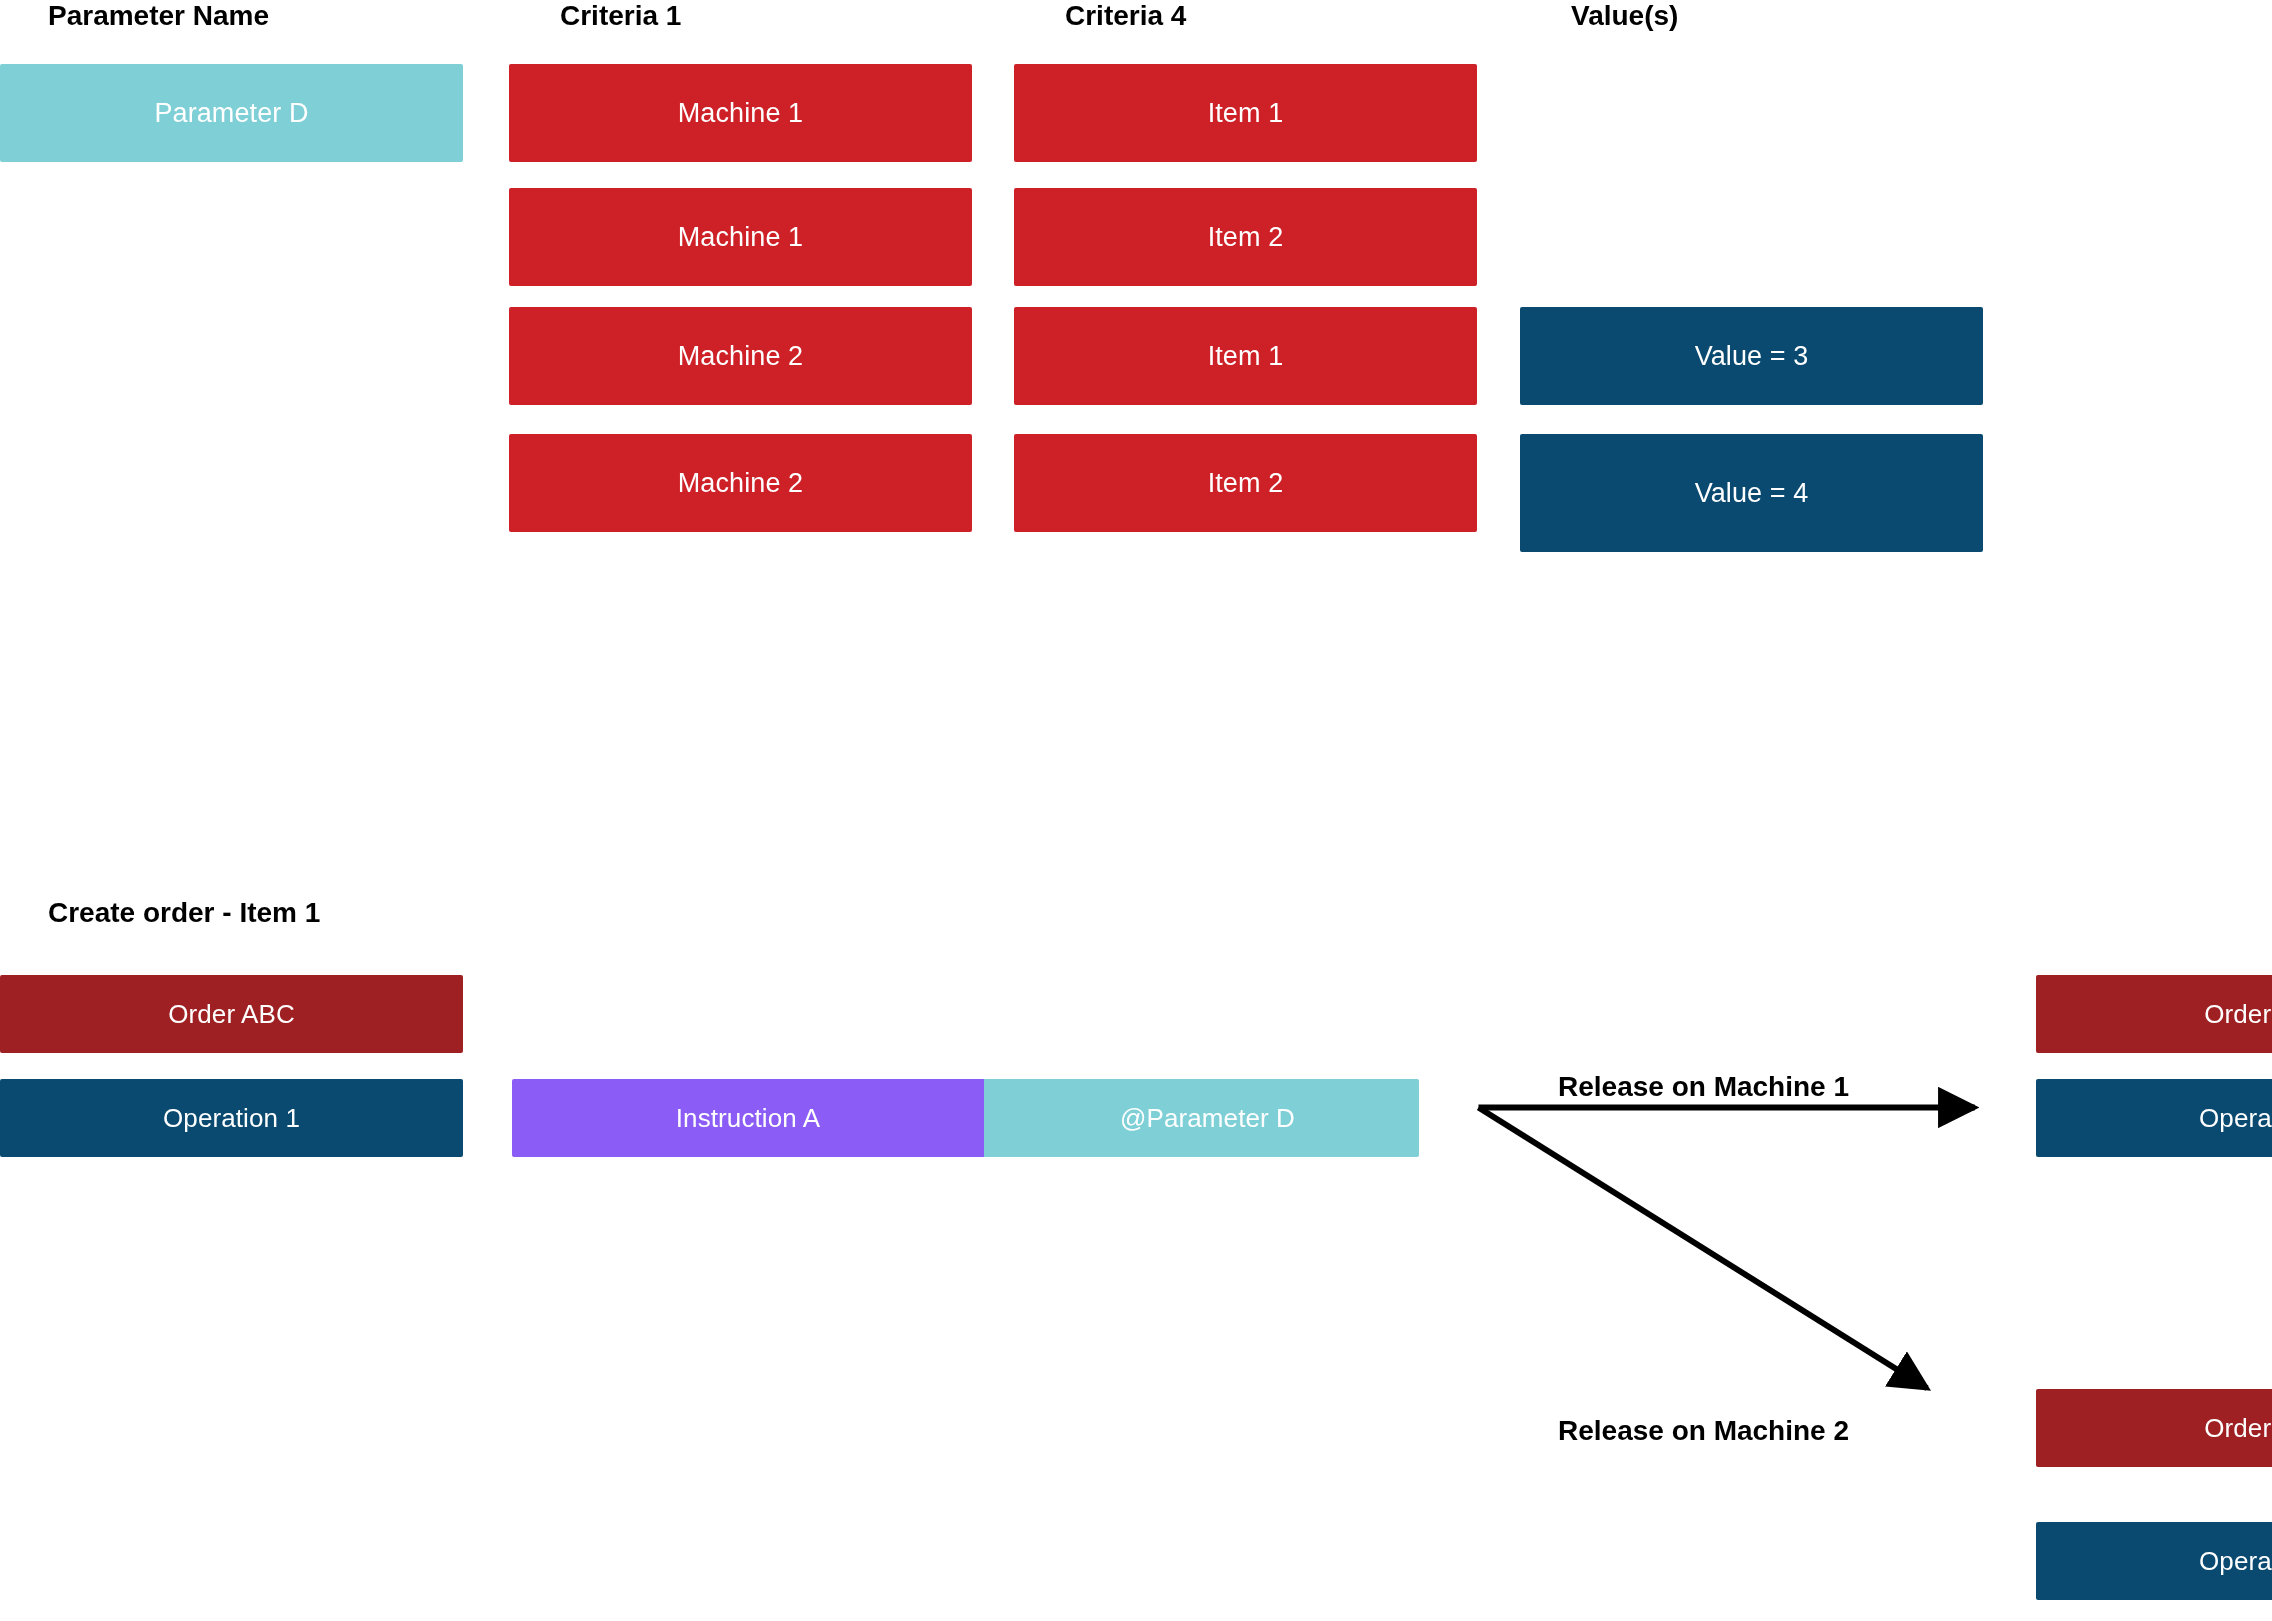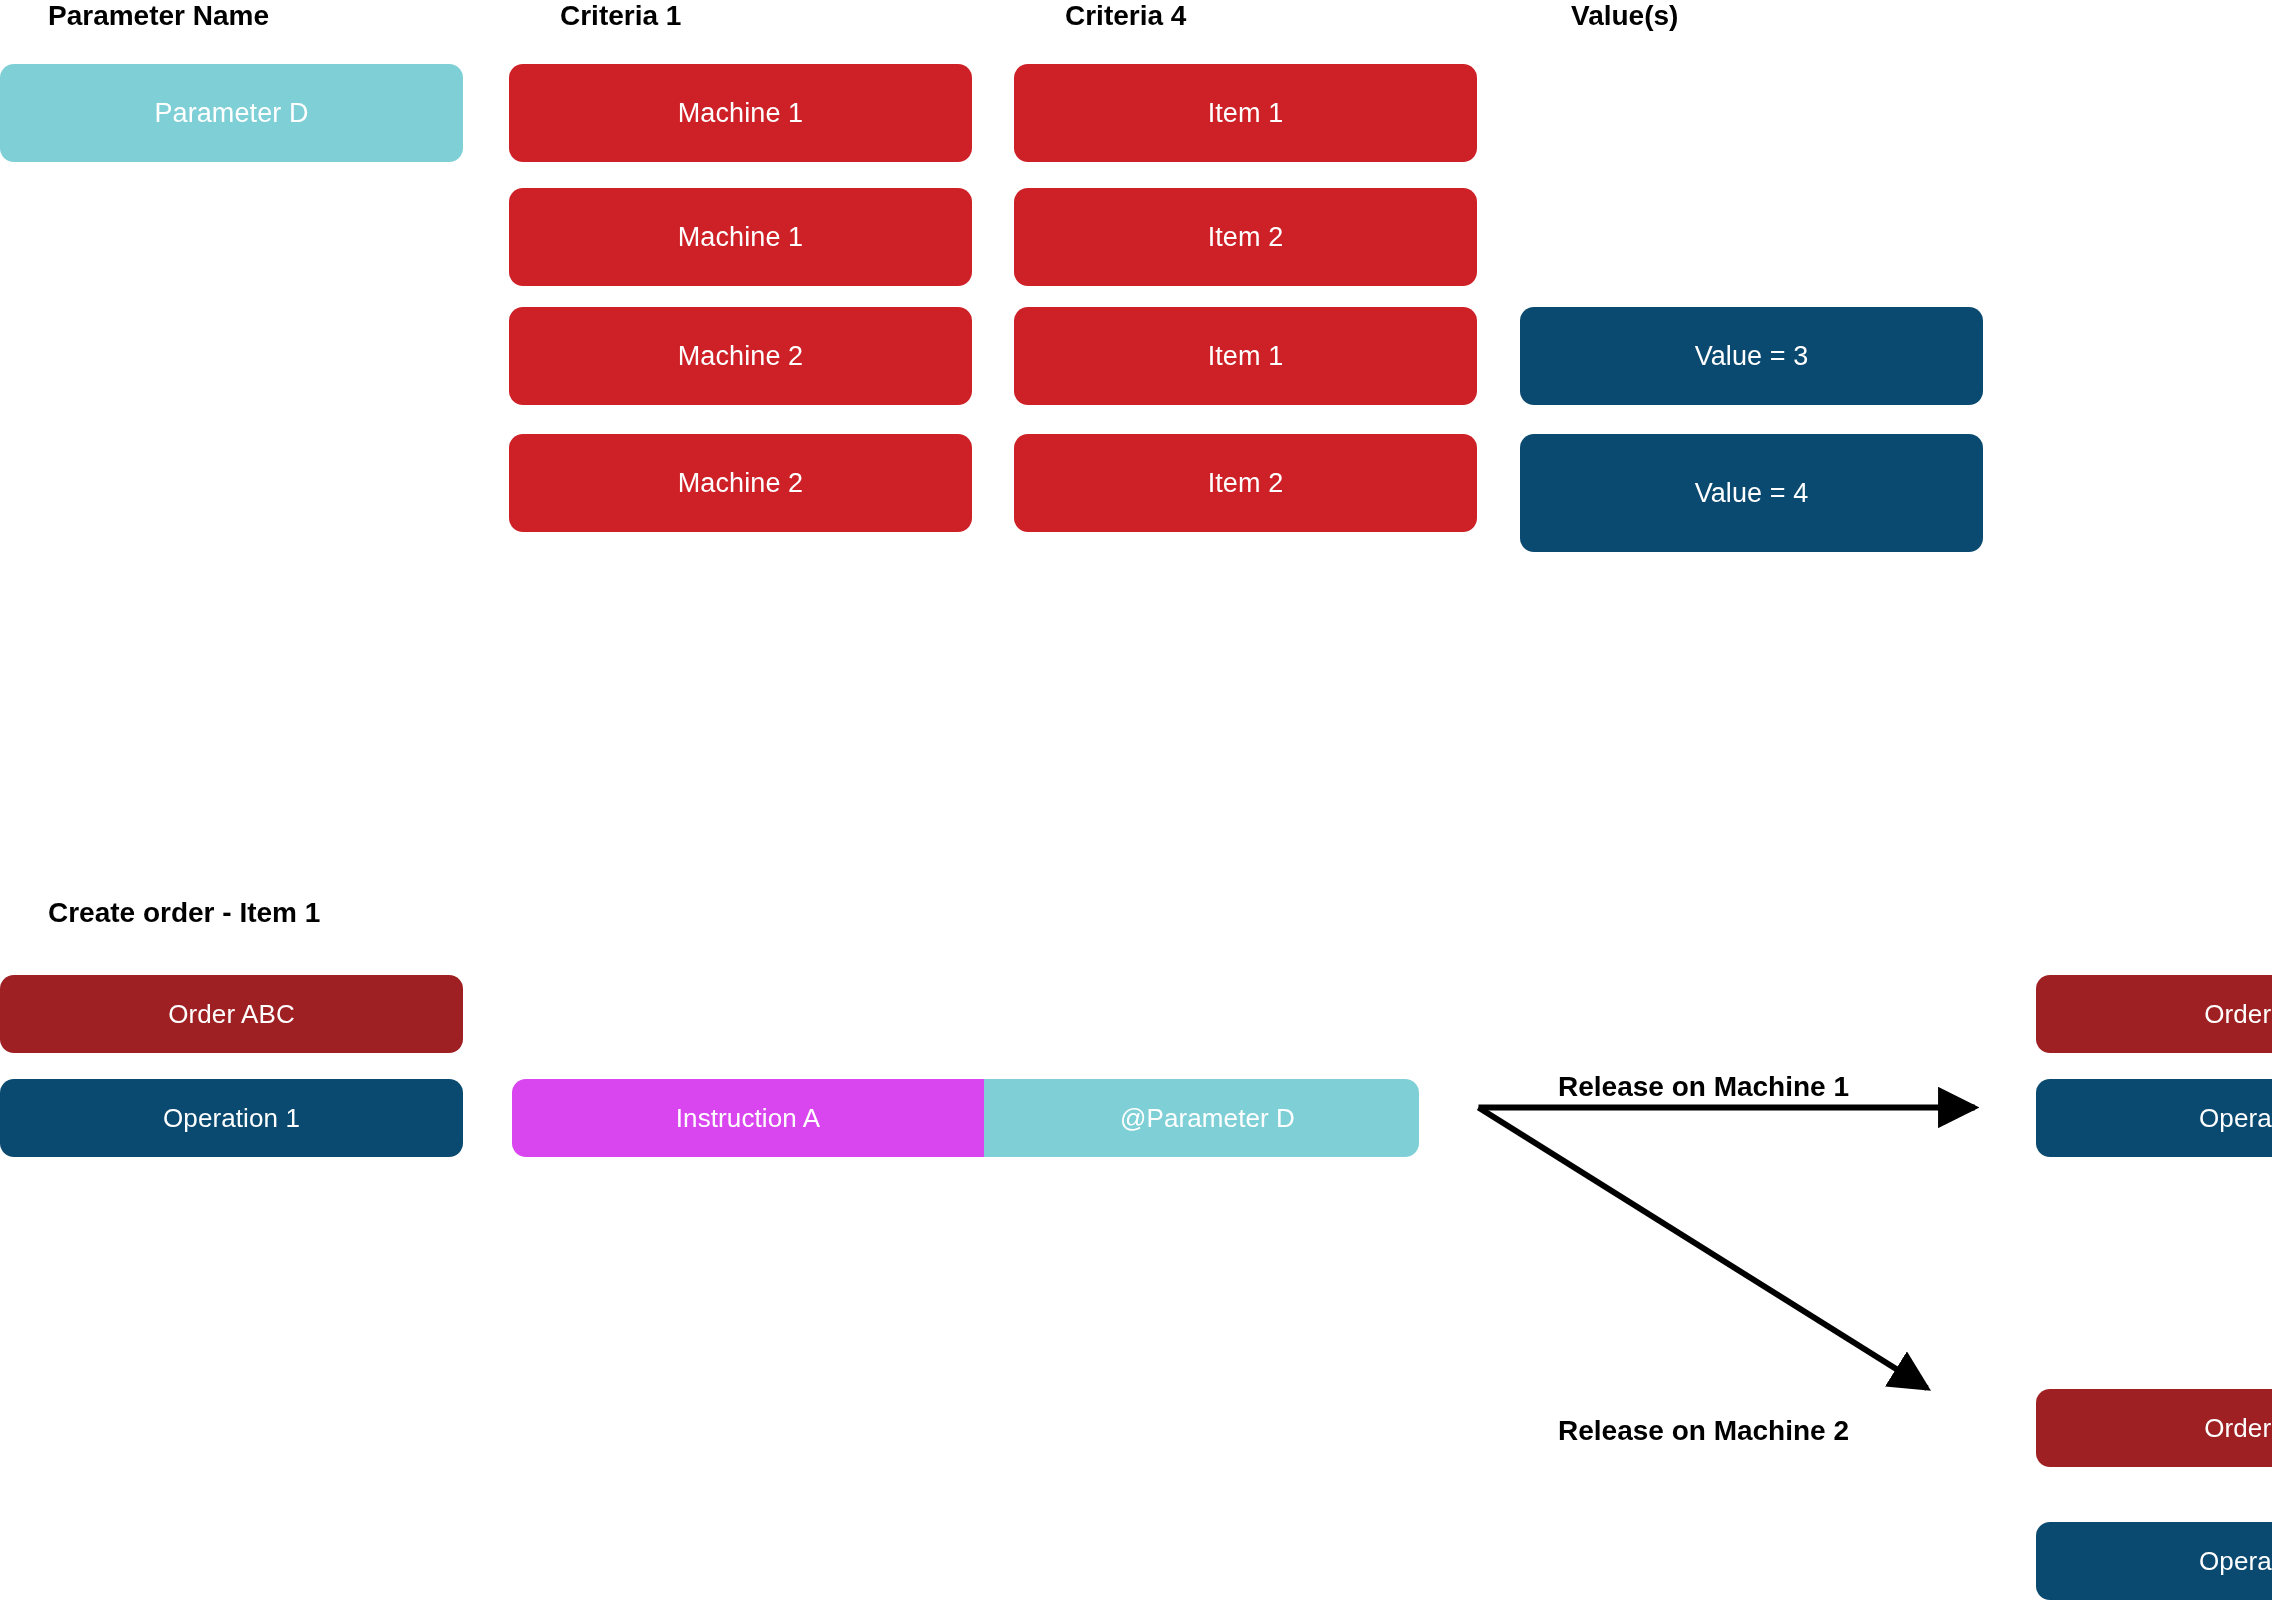--- a/index.html
+++ b/index.html
@@ -20,33 +20,33 @@
     background: #ffffff;
     overflow: hidden;
   }
 
   
   .box {
     position: absolute;
     display: flex;
     align-items: center;
     justify-content: center;
-    border-radius: 14px;
+    border-radius: 2px;
     color: #ffffff;
     font-weight: 400;
     letter-spacing: 0.1px;
     box-sizing: border-box;
     white-space: nowrap;
   }
 
   .box.red      { background: #CE2027; }
   .box.darkred  { background: #9E2022; }
   .box.navy     { background: #0A4A70; }
   .box.teal     { background: #7ECFD6; }
-  .box.mauve    { background: #d946ef; }
+  .box.mauve    { background: #8b5cf6; }
 
   
   .join-right { border-top-right-radius: 0; border-bottom-right-radius: 0; }
   .join-left  { border-top-left-radius: 0;  border-bottom-left-radius: 0; padding-left: 12px;  }
 
   
   .label {
     position: absolute;
     color: #000000;
     font-weight: 700;

